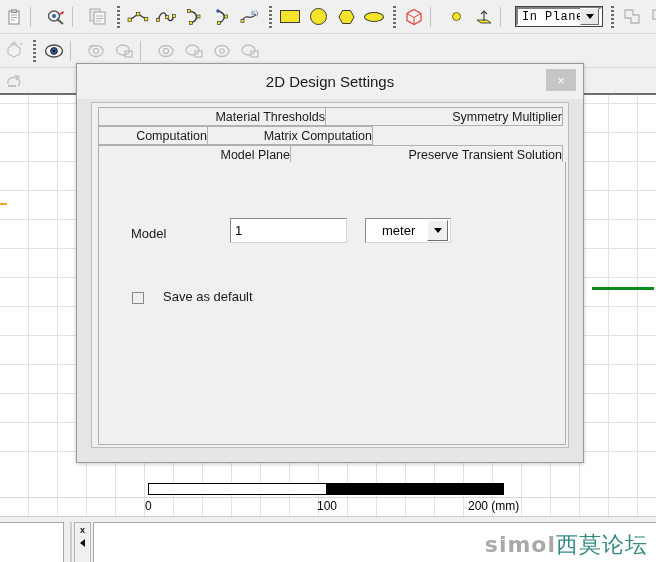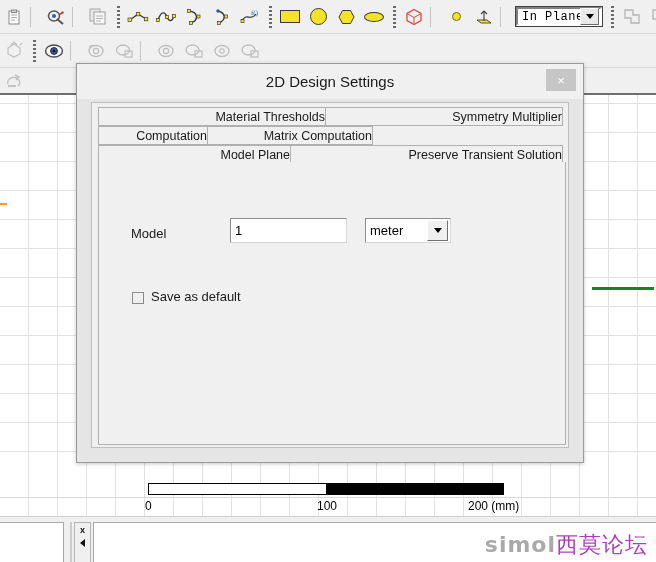--- a/index.html
+++ b/index.html
@@ -141,21 +141,21 @@
   #bottom-right-panel{
     position:absolute;left:93px;top:5px;width:563px;height:41px;
     background:#ffffff;border:1px solid #a8a8a8;border-right:none;box-sizing:border-box;
   }
   #watermark{
     position:absolute;right:8px;top:7px;
     font-size:22px;letter-spacing:1px;color:#9b9b9b;
     font-family:"DejaVu Sans",sans-serif;font-weight:bold;
     white-space:nowrap;opacity:.85;
   }
-  #watermark .cn{color:#a21caf;font-weight:normal;}
+  #watermark .cn{color:#0f766e;font-weight:normal;}
 
   
   #dialog{
     position:absolute;left:76px;top:63px;width:508px;height:400px;
     background:#e5e5e5;
     border:1px solid #9a9a9a;
     box-shadow:0 1px 4px rgba(0,0,0,.22);
     box-sizing:border-box;
   }
   #dialog-titlebar{
@@ -211,29 +211,29 @@
     box-sizing:border-box;font-size:13px;color:#000;
     padding:0 0 0 4px;outline:none;
     font-family:"Liberation Sans",sans-serif;
   }
   #unit-combo{
     position:absolute;left:266px;top:56px;width:86px;height:25px;
     background:#ffffff;border:1px solid;
     border-color:#8d8d8d #d6d6d6 #d6d6d6 #8d8d8d;
     box-sizing:border-box;display:flex;align-items:center;cursor:pointer;
   }
-  #unit-combo-text{flex:1;padding-left:4px;font-size:13px;color:#000;white-space:nowrap;}
+  #unit-combo-text{flex:1;padding-left:16px;font-size:13px;color:#000;white-space:nowrap;}
   #unit-combo-btn{
     width:19px;height:19px;margin-right:2px;flex:0 0 auto;
     background:#f0f0f0;border:1px solid;
     border-color:#ffffff #707070 #707070 #ffffff;
     display:flex;align-items:center;justify-content:center;
   }
   #save-default-row{
-    position:absolute;left:33px;top:127px;display:flex;align-items:flex-end;cursor:pointer;
+    position:absolute;left:33px;top:127px;display:flex;align-items:flex-end;cursor:pointer;gap:12px;
   }
   #save-default-box{
     width:12px;height:12px;background:#f0f0f0;
     border:1px solid #8a8a8a;box-sizing:border-box;flex:0 0 auto;
   }
   #save-default-label{margin-left:7px;font-size:13px;color:#1a1a1a;}
 </style>
 </head>
 <body>
 

